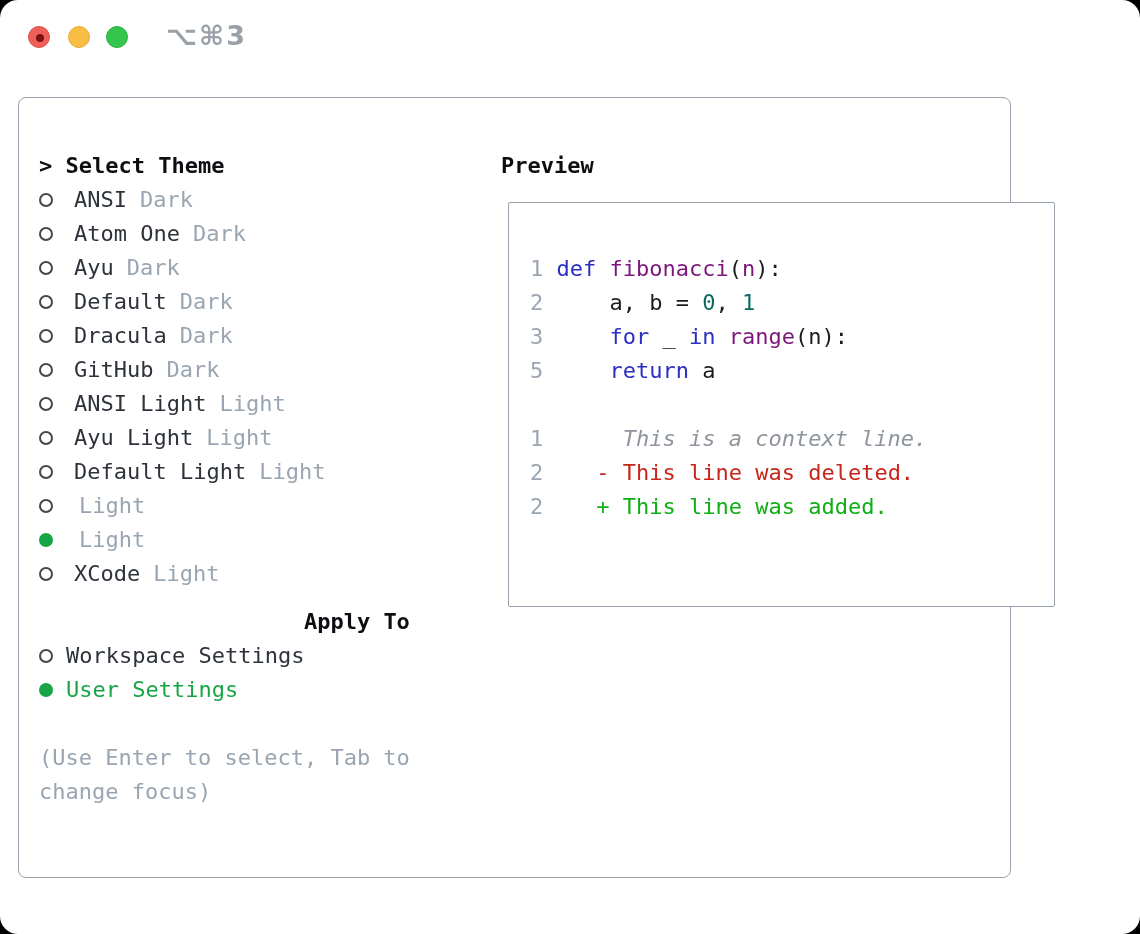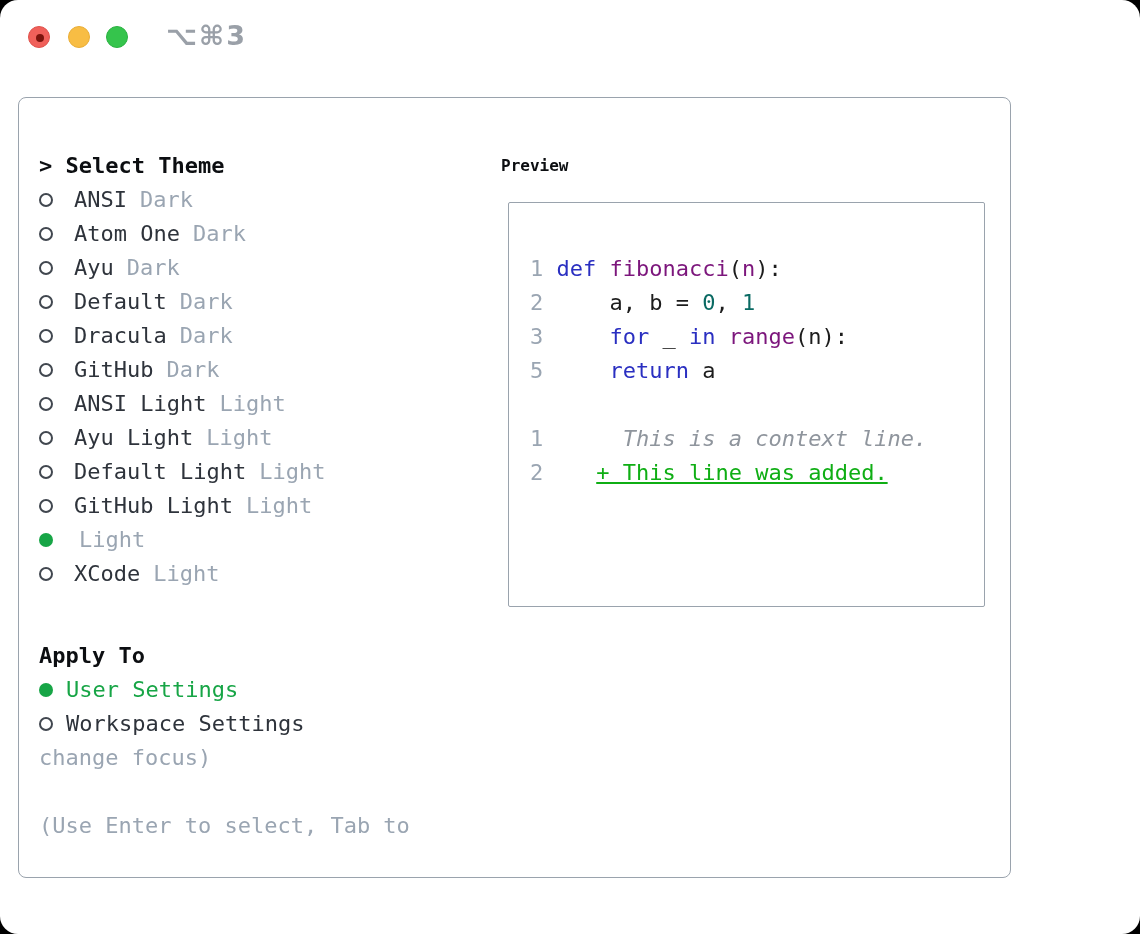--- a/index.html
+++ b/index.html
@@ -47,44 +47,44 @@
   .row{height:34px;display:flex;align-items:center;white-space:pre;}
   .select-header{font-weight:bold;color:var(--c-heading);white-space:pre;}
   .bullet{
     flex:none;display:inline-block;width:14px;height:14px;border-radius:50%;
     border:2px solid #41474f;box-sizing:border-box;margin-right:13px;background:transparent;
   }
   .bullet.filled{border:none;background:var(--c-accent);}
   .theme-name{color:var(--c-text);margin-left:8px;}
   .theme-row.selected .theme-name{color:var(--c-accent);}
   .variant{color:var(--c-muted);margin-left:13px;}
-  .apply-header{font-weight:bold;color:var(--c-heading);margin-top:48px;}
+  .apply-header{font-weight:bold;color:var(--c-heading);margin-top:14px;justify-content:flex-end;}
   .apply-row.selected .opt-label{color:var(--c-accent);}
   .hint{color:var(--c-muted);}
   .hint.first{margin-top:34px;}
   
   .preview-title{
     position:absolute;left:482px;top:51px;height:34px;line-height:34px;
-    font-size:16px;font-weight:bold;color:var(--c-heading);white-space:pre;
+    font-size:22px;font-weight:bold;color:var(--c-heading);white-space:pre;
   }
   .preview-box{
-    position:absolute;left:489px;top:104px;width:477px;height:405px;
+    position:absolute;left:489px;top:104px;width:547px;height:405px;
     border:1.5px solid var(--c-border);border-radius:2px;box-sizing:border-box;
     background:#fff;overflow:hidden;
   }
   .code-pre{position:absolute;left:21px;top:49px;font-size:22px;}
   .code-row{height:34px;line-height:34px;white-space:pre;}
   .tok-ln{display:inline-block;width:2ch;color:var(--c-ln);white-space:pre;}
   .tok-pl{color:#1c1c1c;}
   .tok-kw{color:var(--c-kw);}
   .tok-fn{color:var(--c-fn);}
   .tok-num{color:var(--c-num);}
   .tok-ctx{color:var(--c-ctx);font-style:italic;}
   .tok-del{color:var(--c-del);}
-  .tok-add{color:var(--c-add);text-decoration:underline;}
+  .tok-add{color:var(--c-add);}
 </style>
 </head>
 <body>
 
 <div class="window">
 
   <div class="titlebar">
     <span class="light red"></span>
     <span class="light yellow"></span>
     <span class="light green"></span>
@@ -99,44 +99,45 @@
       <div id="theme-rows">
           <div class="row theme-row"><span class="bullet"></span><span class="theme-name">ANSI</span><span class="variant">Dark</span></div>
           <div class="row theme-row"><span class="bullet"></span><span class="theme-name">Atom One</span><span class="variant">Dark</span></div>
           <div class="row theme-row"><span class="bullet"></span><span class="theme-name">Ayu</span><span class="variant">Dark</span></div>
           <div class="row theme-row"><span class="bullet"></span><span class="theme-name">Default</span><span class="variant">Dark</span></div>
           <div class="row theme-row"><span class="bullet"></span><span class="theme-name">Dracula</span><span class="variant">Dark</span></div>
           <div class="row theme-row"><span class="bullet"></span><span class="theme-name">GitHub</span><span class="variant">Dark</span></div>
           <div class="row theme-row"><span class="bullet"></span><span class="theme-name">ANSI Light</span><span class="variant">Light</span></div>
           <div class="row theme-row"><span class="bullet"></span><span class="theme-name">Ayu Light</span><span class="variant">Light</span></div>
           <div class="row theme-row"><span class="bullet"></span><span class="theme-name">Default Light</span><span class="variant">Light</span></div>
-          <div class="row theme-row"><span class="bullet"></span><span class="theme-name">GitHub Light</span><span class="variant">Light</span></div>
+          <div class="row theme-row"><span class="bullet"></span><span class="variant">Light</span></div>
           <div class="row theme-row selected"><span class="bullet filled"></span><span class="variant">Light</span></div>
           <div class="row theme-row"><span class="bullet"></span><span class="theme-name">XCode</span><span class="variant">Light</span></div>
         </div>
 
       <div class="row apply-header">  <span>Apply To</span></div>
 
       <div id="apply-rows">
+          <div class="row apply-row"><span class="bullet"></span><span class="opt-label">Workspace Settings</span></div>
           <div class="row apply-row selected"><span class="bullet filled"></span><span class="opt-label">User Settings</span></div>
-          <div class="row apply-row"><span class="bullet"></span><span class="opt-label">Workspace Settings</span></div>
         </div>
 
+      <div class="row hint first">(Use Enter to select, Tab to</div>
       <div class="row hint">change focus)</div>
-      <div class="row hint first">(Use Enter to select, Tab to</div>
     </div>
 
     <div class="preview-title">Preview</div>
 
     <div class="preview-box">
       <div class="code-pre" id="preview-code">
           <div class="code-row"><span class="tok-ln">1</span><span class="tok-kw">def</span><span class="tok-pl"> </span><span class="tok-fn">fibonacci</span><span class="tok-pl">(</span><span class="tok-fn">n</span><span class="tok-pl">):</span></div>
           <div class="code-row"><span class="tok-ln">2</span><span class="tok-pl">    a, b = </span><span class="tok-num">0</span><span class="tok-pl">, </span><span class="tok-num">1</span></div>
           <div class="code-row"><span class="tok-ln">3</span><span class="tok-pl">    </span><span class="tok-kw">for</span><span class="tok-pl"> _ </span><span class="tok-kw">in</span><span class="tok-pl"> </span><span class="tok-fn">range</span><span class="tok-pl">(n):</span></div>
           <div class="code-row"><span class="tok-ln">5</span><span class="tok-pl">    </span><span class="tok-kw">return</span><span class="tok-pl"> a</span></div>
           <div class="code-row"><span class="tok-ln"></span></div>
           <div class="code-row"><span class="tok-ln">1</span><span class="tok-ctx">     This is a context line.</span></div>
+          <div class="code-row"><span class="tok-ln">2</span><span class="tok-pl">   </span><span class="tok-del">- This line was deleted.</span></div>
           <div class="code-row"><span class="tok-ln">2</span><span class="tok-pl">   </span><span class="tok-add">+ This line was added.</span></div>
         </div>
     </div>
 
   </div>
 </div>
 
 </body></html>

